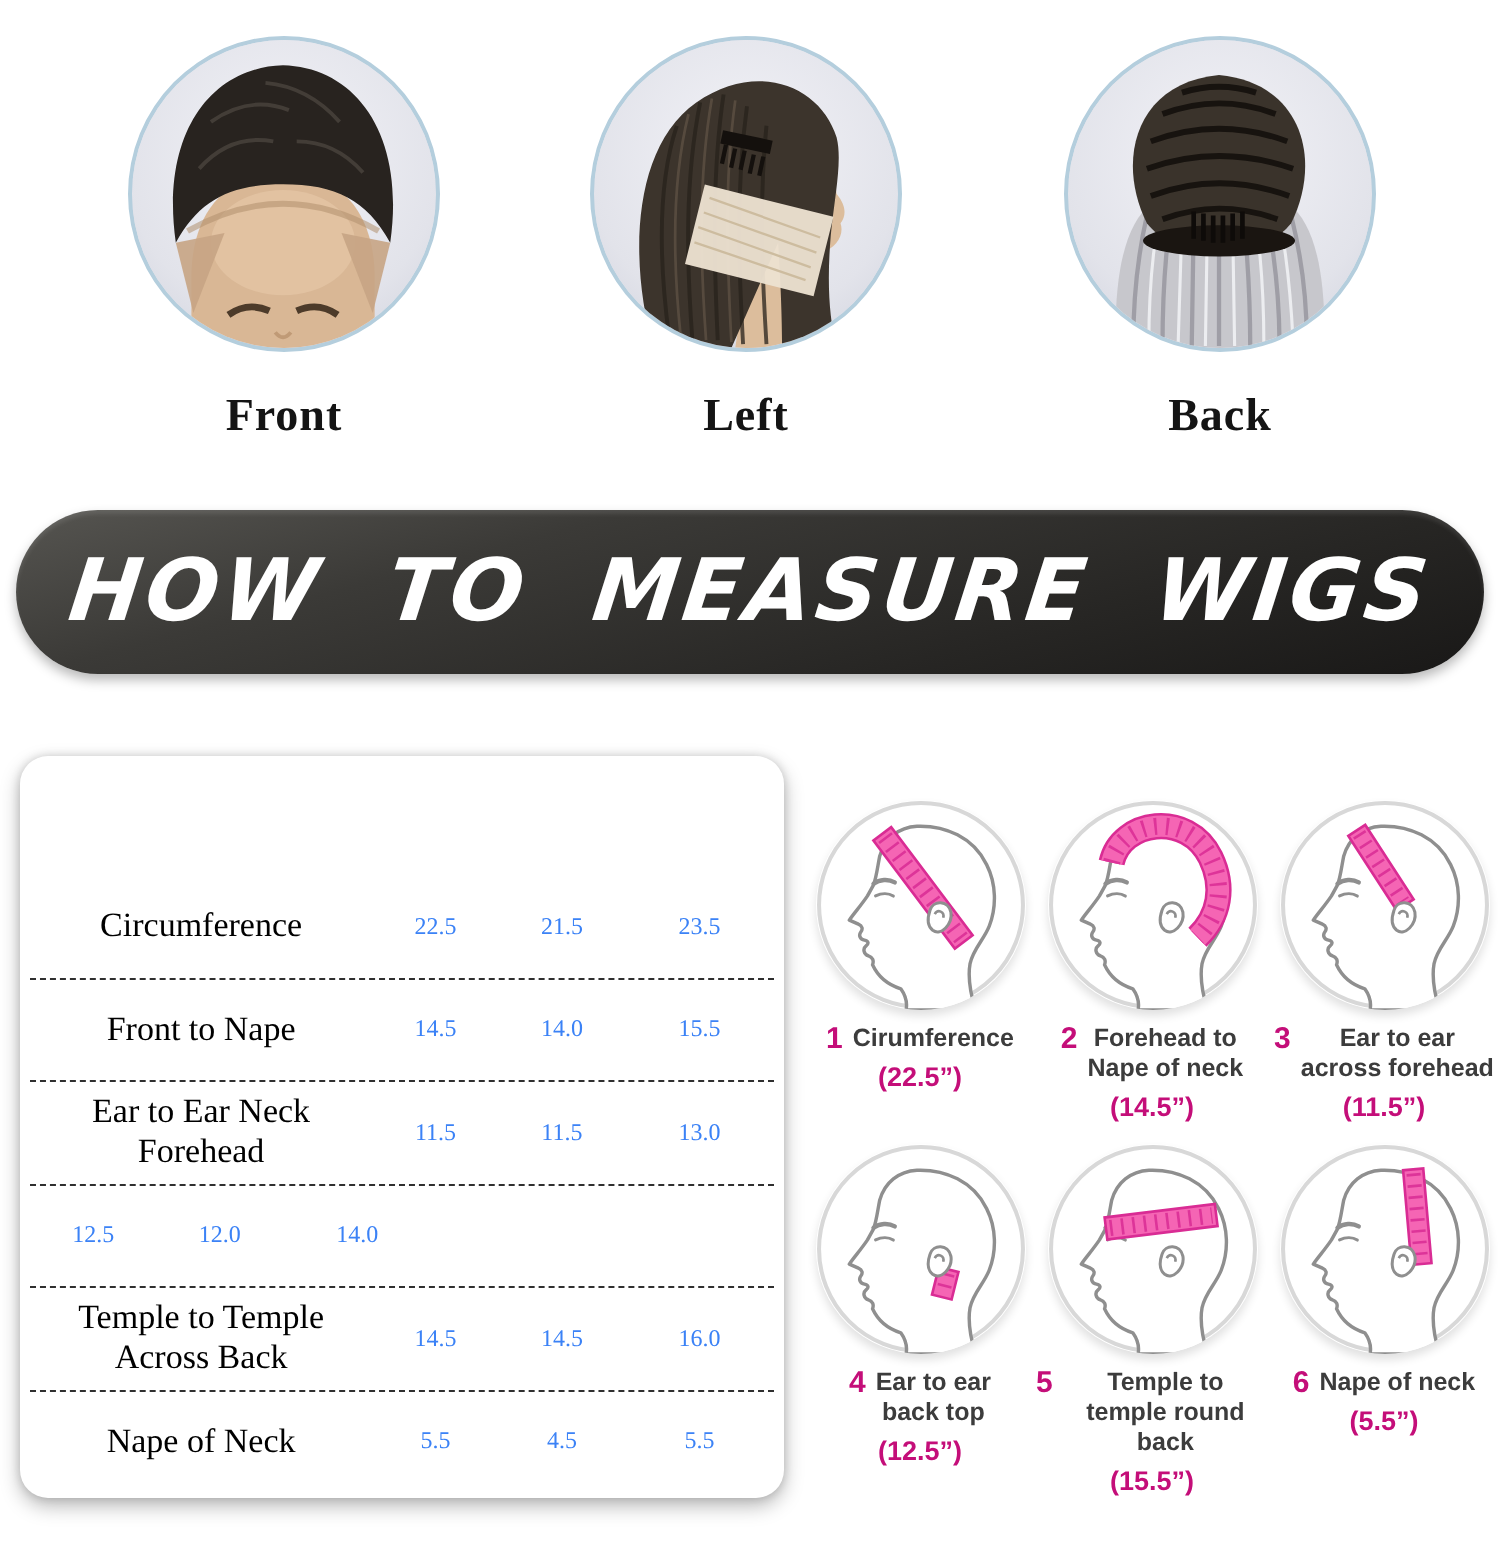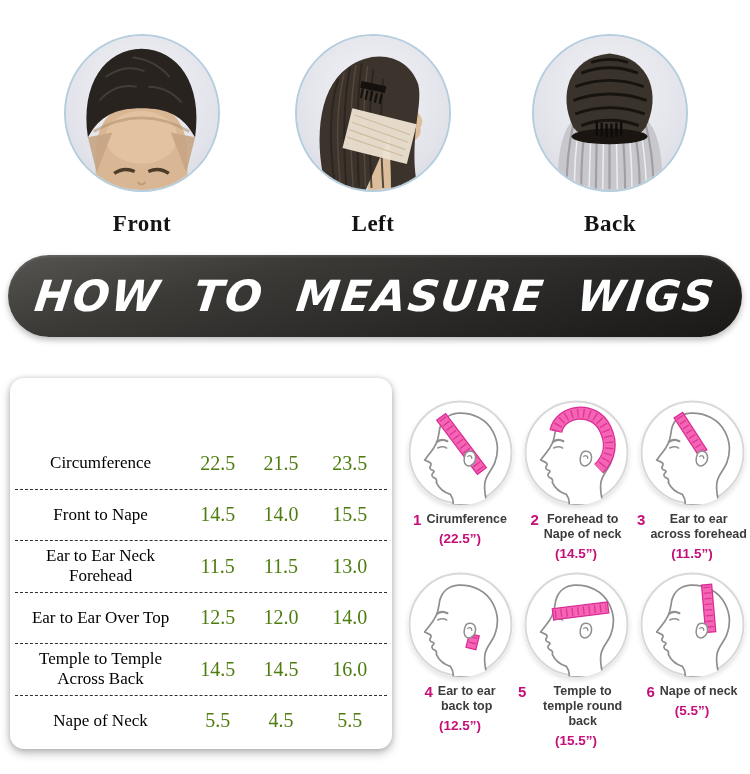--- a/index.html
+++ b/index.html
@@ -1,20 +1,20 @@
 <!DOCTYPE html>
 <html style="--accent: #c40e79;"><head>
 <meta charset="utf-8">
 <style>
   html,body{margin:0;padding:0;background:#fff;}
   .canvas{position:relative;width:750px;height:774px;background:#ffffff;overflow:hidden;
           font-family:"Liberation Serif",serif;}
 
   
-  .view-card{position:absolute;top:34px;width:156px;margin:0;}
+  .view-card{position:absolute;top:18px;width:156px;margin:0;}
   .view-card.v0{left:64px;} .view-card.v1{left:295px;} .view-card.v2{left:532px;}
   .photo-circle{width:156px;height:158px;border-radius:50%;border:2px solid #b4cedd;
                 overflow:hidden;box-sizing:border-box;background:#e3e4eb;}
   .photo-circle svg{display:block;width:100%;height:100%;}
   .view-card figcaption{margin-top:19px;text-align:center;font-weight:bold;font-size:23px;
                         color:#141414;letter-spacing:.5px;}
 
   
   .banner{position:absolute;left:8px;top:255px;width:734px;height:82px;border-radius:42px;
           background:linear-gradient(165deg,#565551 0%,#3b3a37 30%,#272624 70%,#191817 100%);
@@ -30,21 +30,21 @@
   .table-header{height:59px;border-radius:14px 14px 0 0;display:flex;align-items:center;
                 background:linear-gradient(180deg,#4e4e4c 0%,#28282 35%,#1c1c1a 45%,#070707 100%);
                 color:#fff;font-weight:bold;font-size:20px;}
   .col{text-align:center;box-sizing:border-box;}
   .c0{width:46%;} .c1{width:17%;} .c2{width:17%;} .c3{width:20%;}
   .table-body{padding:1px 0 3px 0;}
   .size-row{height:50.5px;display:flex;align-items:center;margin:0 5px;
             border-bottom:1.5px dashed #2f2f2f;}
   .size-row:last-child{border-bottom:none;}
   .rlabel{font-size:17px;color:#000;}
-  .rval{font-size:20px;color:#4d7c0f;}
+  .rval{font-size:12px;color:#3b82f6;}
 
   
   .diagrams{position:absolute;left:402px;top:400px;width:348px;display:grid;
             grid-template-columns:repeat(3,116px);grid-auto-rows:172px;}
   .diag-cell{text-align:center;}
   .diag-circle{width:105px;height:105px;margin:0 auto;border-radius:50%;overflow:hidden;
                background:#fff;box-shadow:0 3px 5px rgba(0,0,0,.12);}
   .diag-circle svg{display:block;width:100%;height:100%;}
   .diag-caption{display:flex;justify-content:center;align-items:flex-start;gap:5px;
                 margin-top:7px;font-family:"Liberation Sans",sans-serif;font-weight:bold;
@@ -163,21 +163,20 @@
   </div>
 
   <div class="size-row">
     <span class="col c0 rlabel">Ear to Ear Neck Forehead</span>
     <span class="col c1 rval">11.5</span>
     <span class="col c2 rval">11.5</span>
     <span class="col c3 rval">13.0</span>
   </div>
 
   <div class="size-row">
-    <span class="col c0 rlabel">Ear to Ear Over Top</span>
     <span class="col c1 rval">12.5</span>
     <span class="col c2 rval">12.0</span>
     <span class="col c3 rval">14.0</span>
   </div>
 
   <div class="size-row">
     <span class="col c0 rlabel">Temple to Temple Across Back</span>
     <span class="col c1 rval">14.5</span>
     <span class="col c2 rval">14.5</span>
     <span class="col c3 rval">16.0</span>

